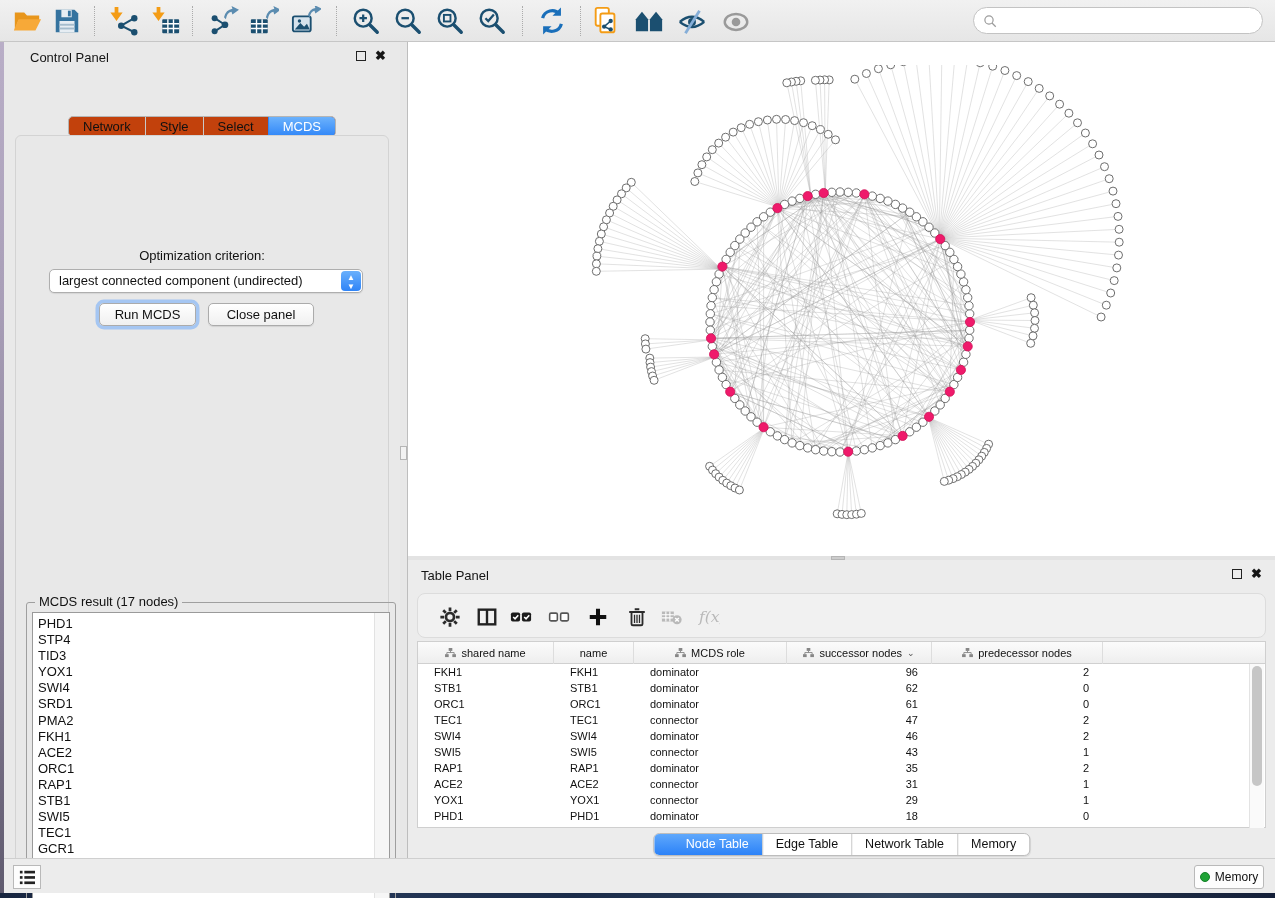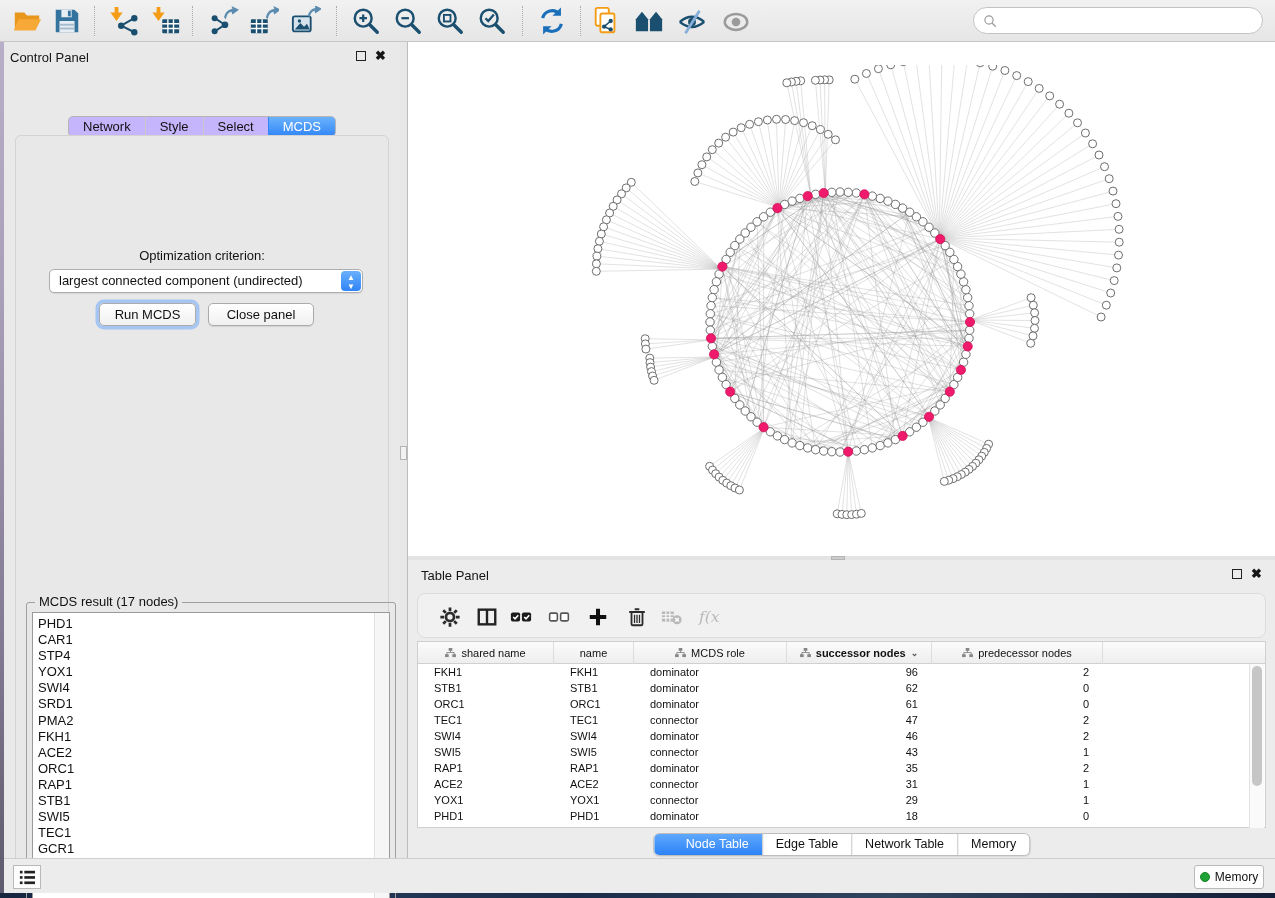--- a/index.html
+++ b/index.html
@@ -29,21 +29,21 @@
     background:linear-gradient(#b9aec7,#a99fb8 30%,#837b92 70%,#5f5a6e); }
   #bottom-strip { left:0; top:893px; width:1275px; height:5px;
     background:linear-gradient(90deg,#17253f,#2a3d5e 20%,#1b2c4a 45%,#32455f 70%,#141f38); }
 
   
   #control-panel { left:4px; top:42px; width:396px; height:816px; background:#e9e9e9; }
   .panel-title { font-size:13px; color:#151515; }
   .float-box { width:10px; height:10px; border:1.5px solid #222; background:transparent; }
   .close-x { font-size:13px; font-weight:bold; color:#151515; line-height:10px; }
   #cp-tabs { position:absolute; top:74px; left:50%; transform:translateX(-50%);
-    display:inline-flex; border:1px solid #b5b5b5; border-radius:5px; overflow:hidden; background:#c4b5fd; height:21px; }
+    display:inline-flex; border:1px solid #b5b5b5; border-radius:5px; overflow:hidden; background:#c2410c; height:21px; }
   .seg-tab { font-size:13px; color:#111; padding:2px 14px 0; border-left:1px solid #c9c9c9; white-space:nowrap; }
   .seg-tab:first-child { border-left:none; }
   .seg-tab.sel { background:linear-gradient(#6cb2fc,#3187f8); color:#fff; border-left-color:#3187f8; }
   #cp-content { left:11px; top:93px; width:374px; height:757px; background:#e8e8e8;
     border:1px solid #d3d3d3; border-radius:6px; }
   #opt-label { top:112px; width:100%; text-align:center; font-size:13px; color:#111; }
   #opt-select { left:33px; top:133px; width:314px; height:24px; background:#fff;
     border:1px solid #aeaeae; border-radius:5px; font-size:13px; color:#111; line-height:22px;
     padding-left:9px; box-shadow:0 1px 1px rgba(0,0,0,.08); }
   #opt-stepper { position:absolute; right:1px; top:1px; width:20px; height:20px; border-radius:4px;
@@ -274,21 +274,21 @@
         <path d="M12 12l5 5" stroke="#9b9b9b" stroke-width="1.6"></path>
       </svg>
       <input value="" placeholder="" style="">
     </div>
   </div>
 
 <div id="left-strip" class="abs"></div>
 <div id="bottom-strip" class="abs"></div>
 
 <div id="control-panel" class="abs">
-  <div class="abs panel-title" style="left:6px; top:8px;">Control Panel</div>
+  <div class="abs panel-title" style="left:26px; top:8px;">Control Panel</div>
   <div class="hdr-icons" style="right:14px;">
     <div class="float-box"></div>
     <div class="close-x">✖</div>
   </div>
   <div id="cp-tabs">
       <div class="seg-tab">Network</div>
       <div class="seg-tab">Style</div>
       <div class="seg-tab">Select</div>
       <div class="seg-tab sel">MCDS</div>
     </div>
@@ -297,22 +297,22 @@
     <div id="opt-select" class="abs">
       <span>largest connected component (undirected)</span>
       <div id="opt-stepper">▲<br>▼</div>
     </div>
     <div id="run-btn" class="aq-btn">Run MCDS</div>
     <div id="close-btn" class="aq-btn">Close panel</div>
     <div id="mcds-group" class="abs">
       <div id="mcds-group-title">MCDS result (17 nodes)</div>
       <div id="mcds-list">
         <div class="mcds-item">PHD1</div>
-          <div class="mcds-item">CAR1</div>
           <div class="mcds-item">STP4</div>
+          <div class="mcds-item">TID3</div>
           <div class="mcds-item">YOX1</div>
           <div class="mcds-item">SWI4</div>
           <div class="mcds-item">SRD1</div>
           <div class="mcds-item">PMA2</div>
           <div class="mcds-item">FKH1</div>
           <div class="mcds-item">ACE2</div>
           <div class="mcds-item">ORC1</div>
           <div class="mcds-item">RAP1</div>
           <div class="mcds-item">STB1</div>
           <div class="mcds-item">SWI5</div>
@@ -1012,21 +1012,21 @@
           <svg viewBox="0 0 12 11">
             <g fill="#868686">
               <rect x="4" y="0" width="4" height="3.2"></rect>
               <rect x="0" y="6.8" width="4" height="3.2"></rect>
               <rect x="8" y="6.8" width="4" height="3.2"></rect>
             </g>
             <path d="M6 3v2M2 7V5h8v2" stroke="#868686" fill="none" stroke-width="1"></path>
           </svg>
           <span>MCDS role</span>
         </div>
-        <div class="hdr-cell" style="left: 369px; width: 145px; font-weight: bold;">
+        <div class="hdr-cell" style="left: 369px; width: 145px;">
           <svg viewBox="0 0 12 11">
             <g fill="#868686">
               <rect x="4" y="0" width="4" height="3.2"></rect>
               <rect x="0" y="6.8" width="4" height="3.2"></rect>
               <rect x="8" y="6.8" width="4" height="3.2"></rect>
             </g>
             <path d="M6 3v2M2 7V5h8v2" stroke="#868686" fill="none" stroke-width="1"></path>
           </svg>
           <span>successor nodes</span>
           <span class="sort-chevron">⌄</span>

